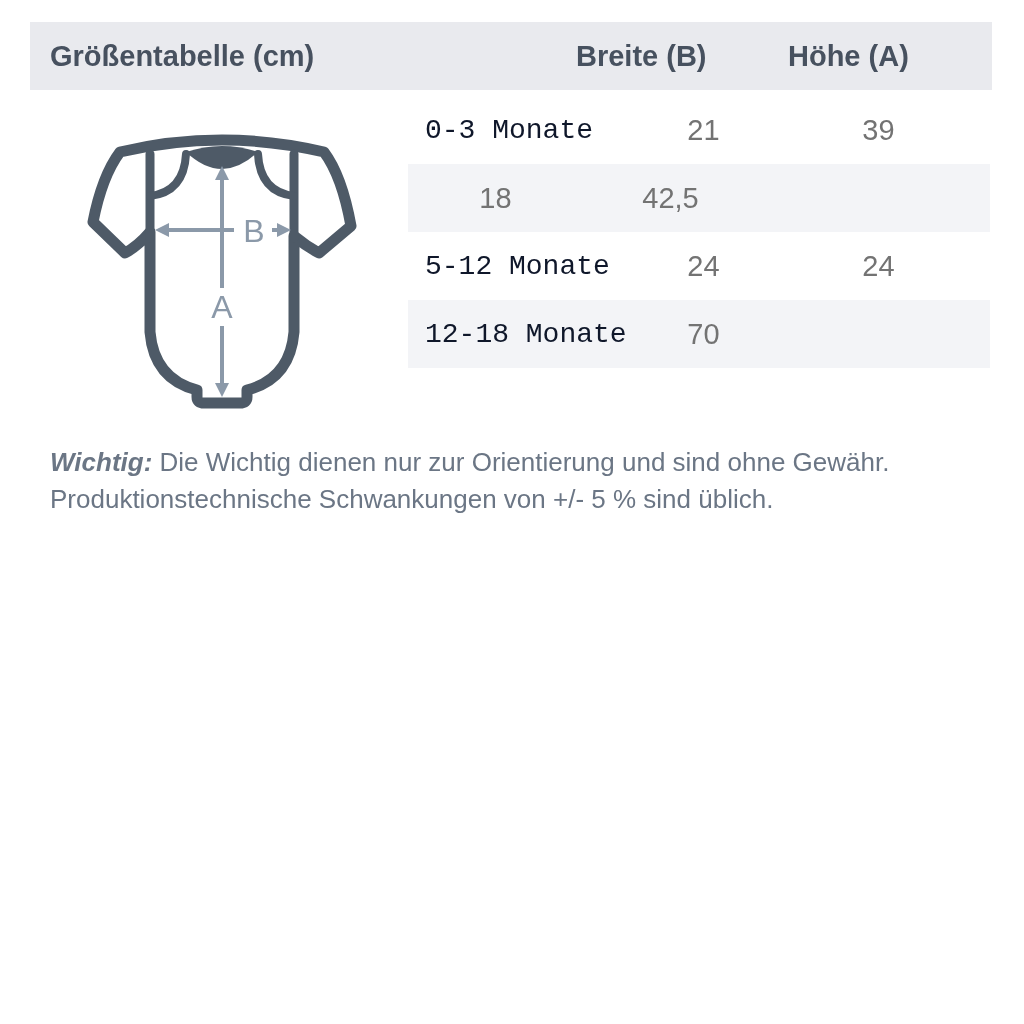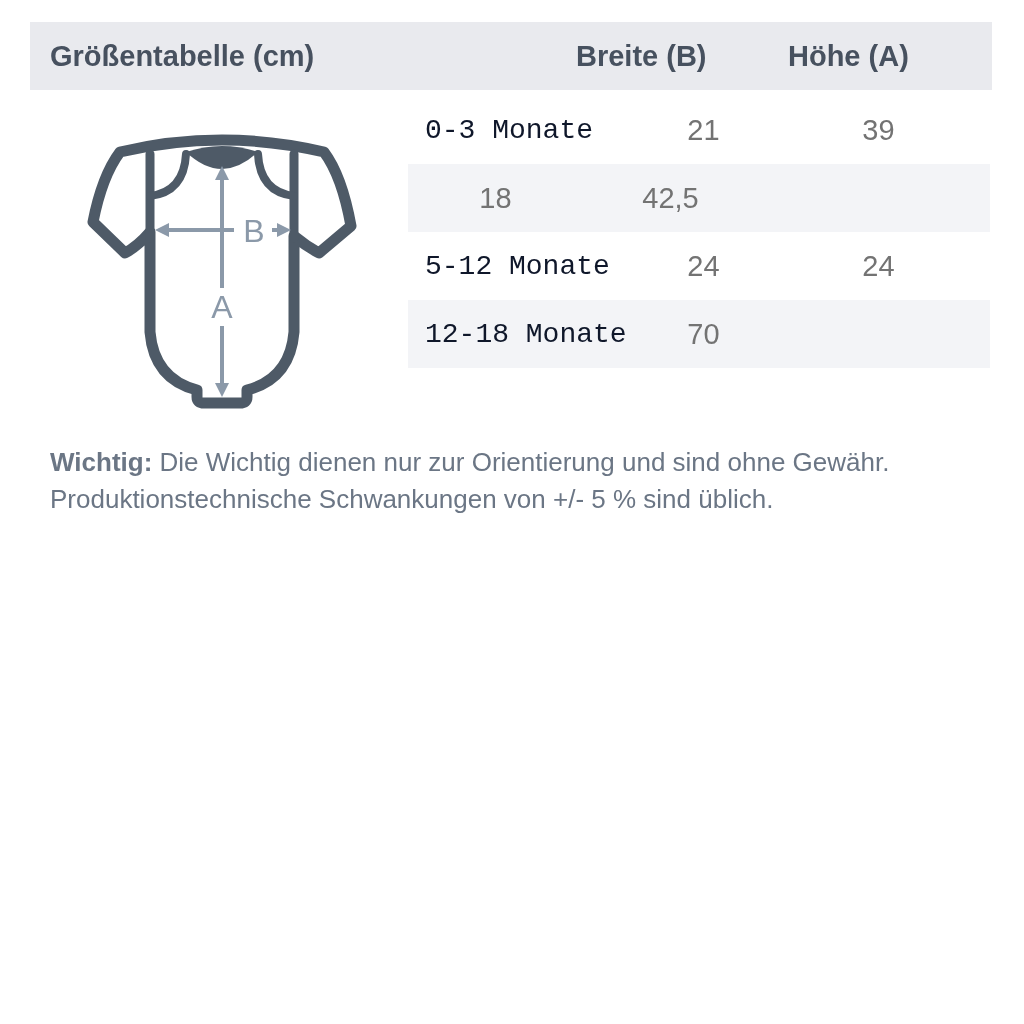--- a/index.html
+++ b/index.html
@@ -35,21 +35,21 @@
   .cell-val{width:175px;text-align:center;font-size:29px;color:#737373;}
 
   
   .diagram-svg{position:absolute;left:88px;top:136px;overflow:visible;}
 
   
   .note{
     position:absolute;left:50px;top:444px;width:930px;
     font-size:26px;line-height:37px;color:#6b7685;
   }
-  .note .lead{font-weight:bold;}
+  .note .lead{font-weight:bold;font-style:italic;}
 </style>
 </head>
 <body>
 
 <div class="stage">
 
   <div class="header-bar">
     <span class="header-title">Größentabelle (cm)</span>
     <span class="header-col breite">Breite (B)</span>
     <span class="header-col hoehe">Höhe (A)</span>

